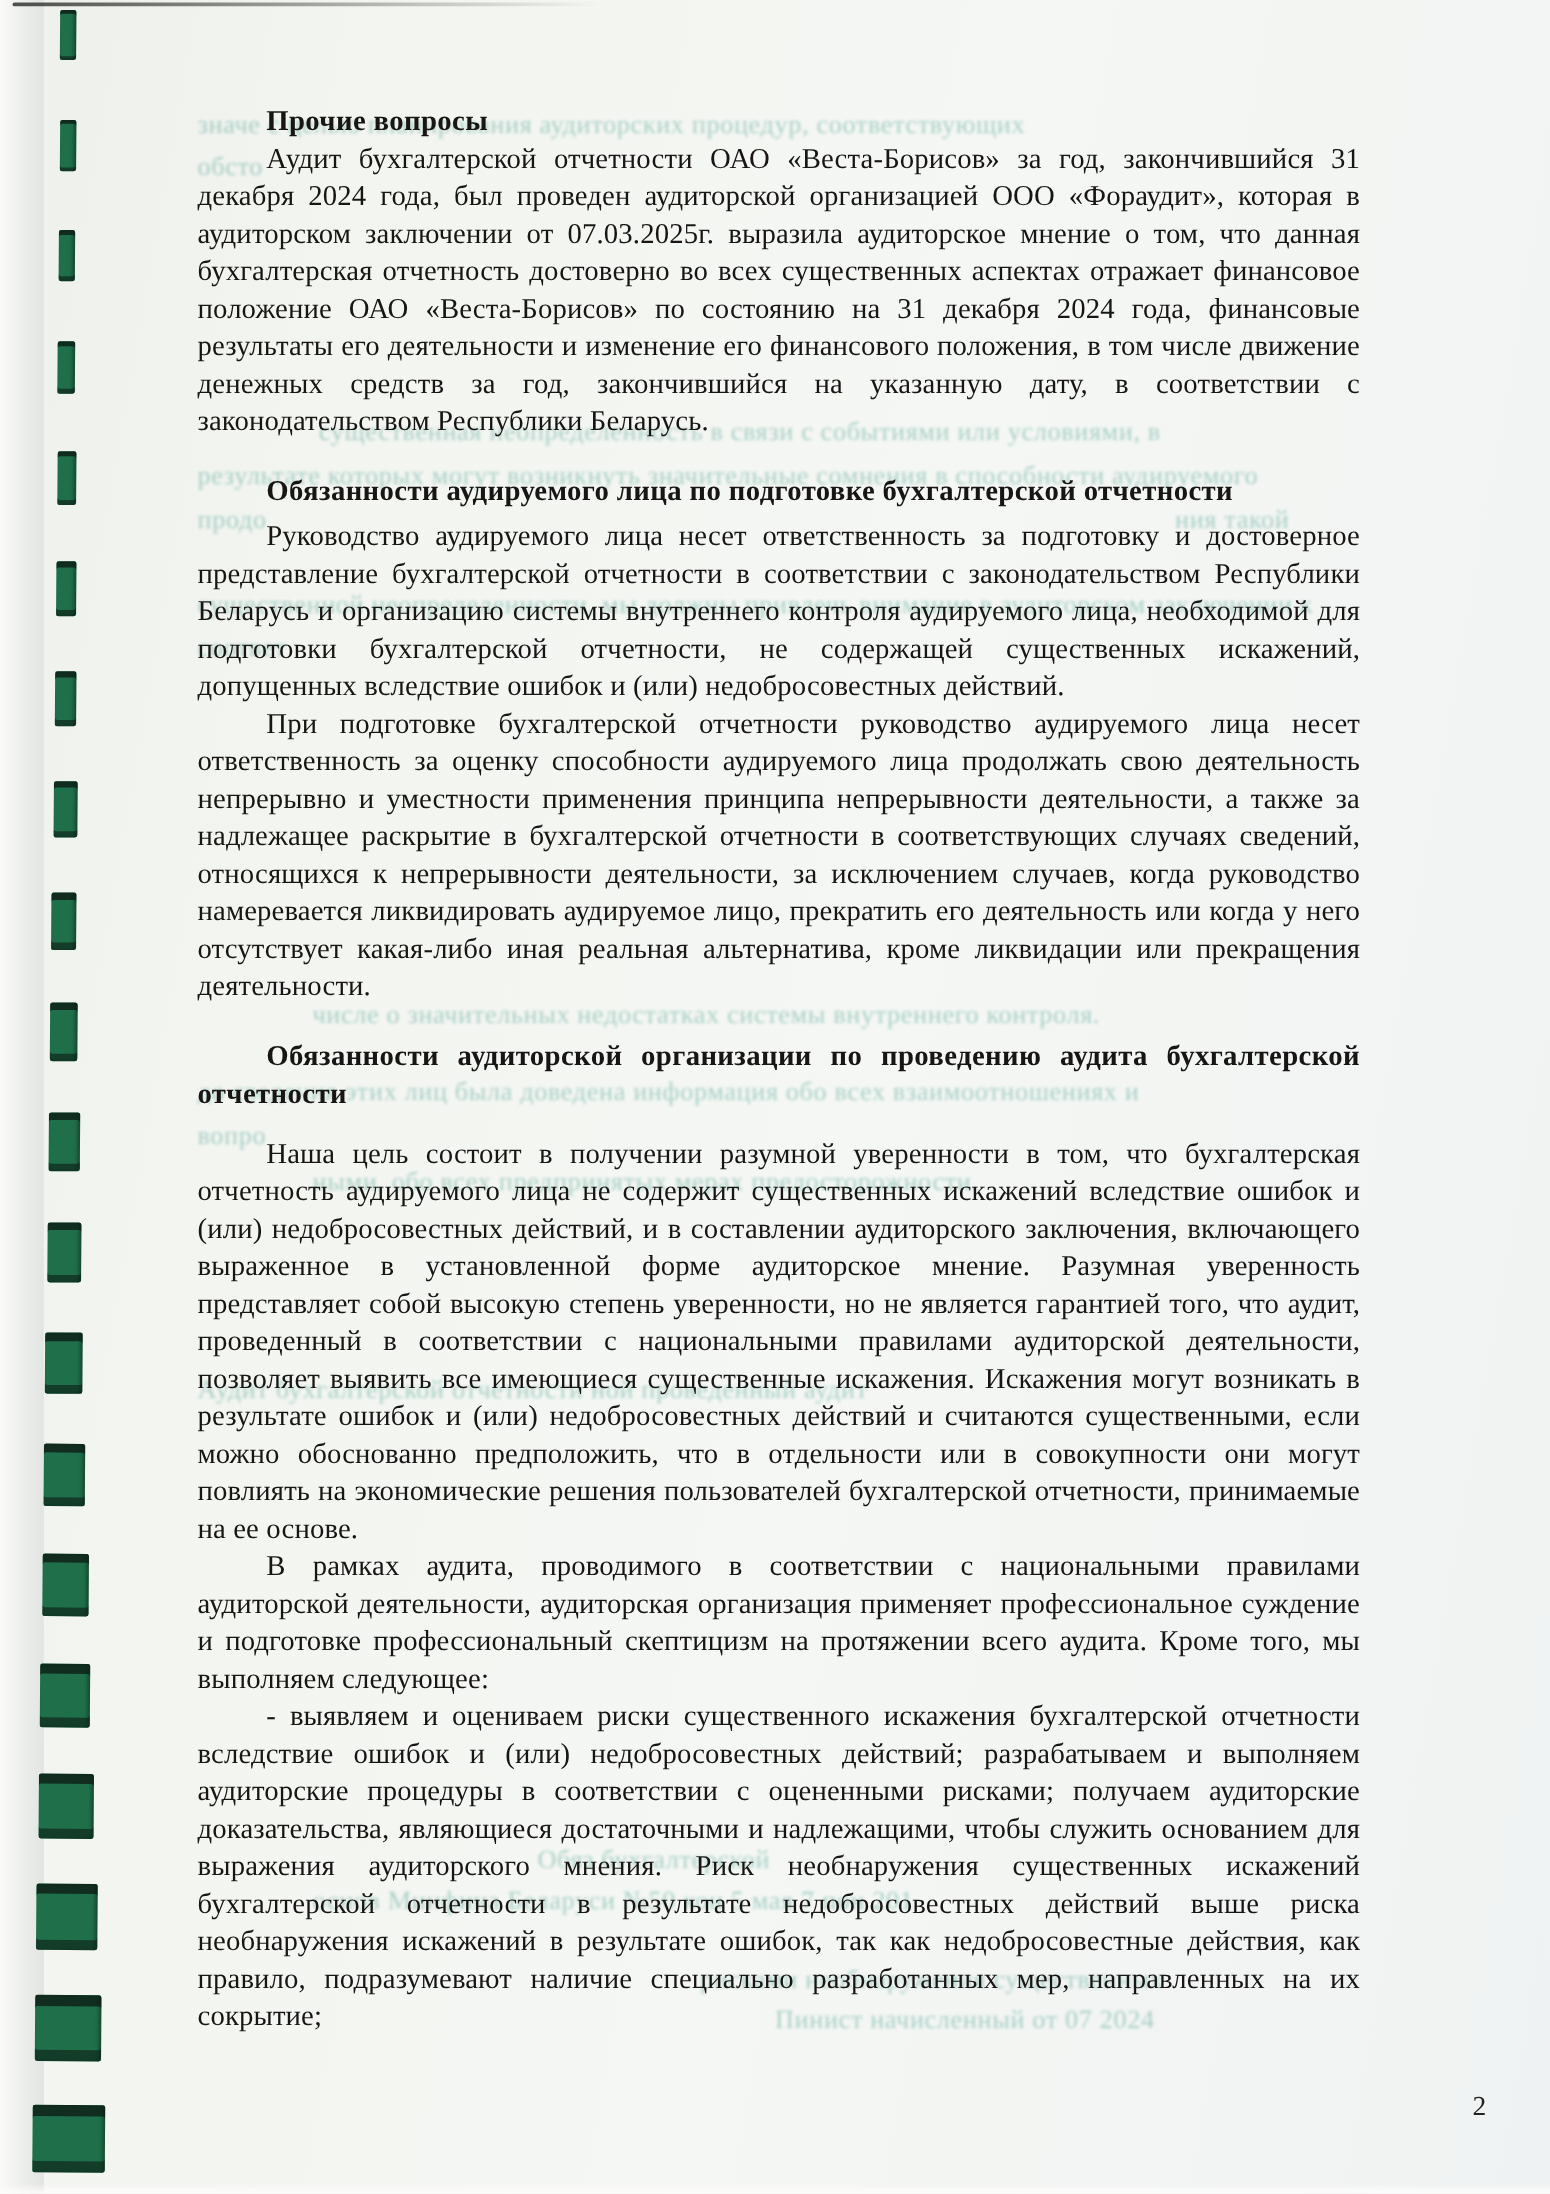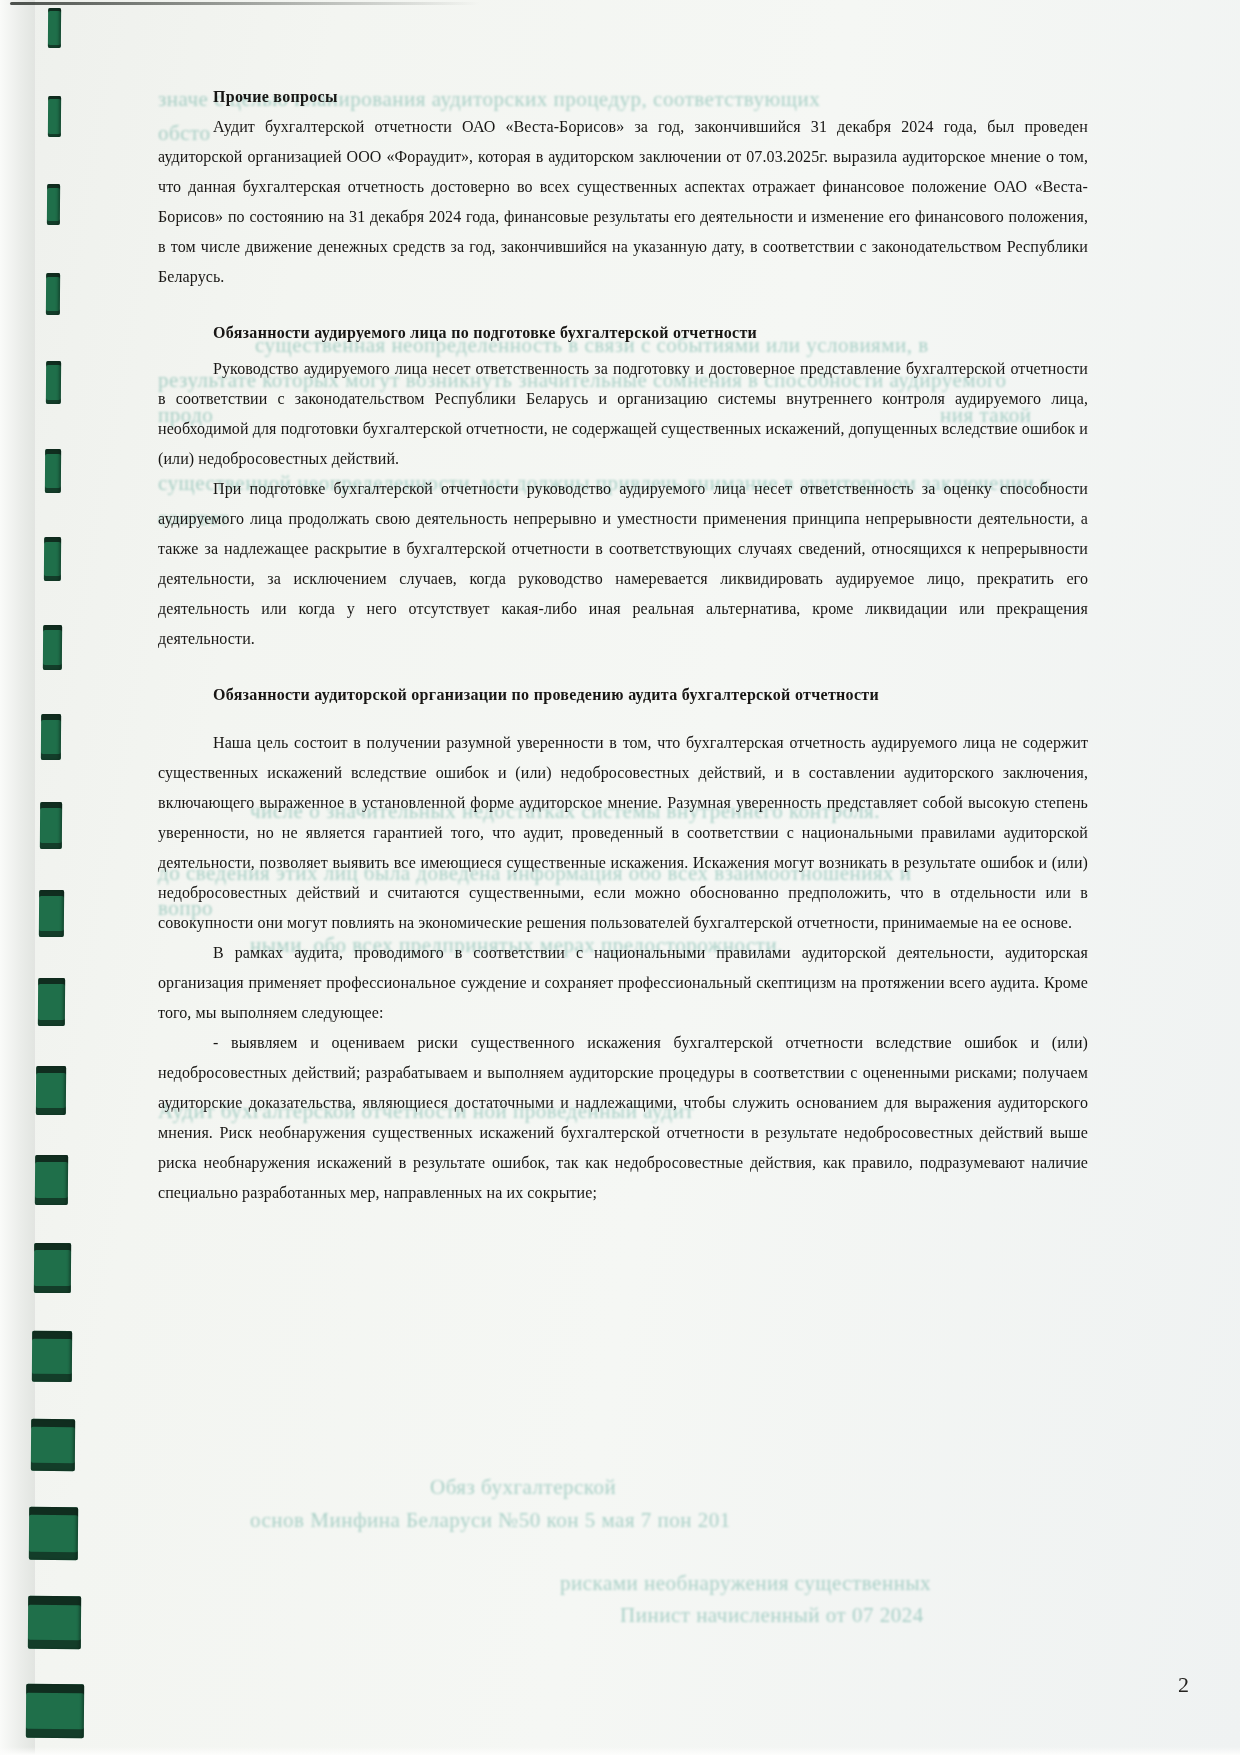--- a/index.html
+++ b/index.html
@@ -30,21 +30,21 @@
   }
   .binding{position:absolute;left:0;top:0;width:110px;height:100%;}
   .tooth{
     position:absolute;
     border-radius:2px;
     transform:rotate(.4deg);
   }
   .content{
     position:absolute;left:158px;top:82px;width:930px;
     color:#181614;
-    font-size:16px;line-height:30px;
+    font-size:23px;line-height:30px;
     text-align:justify;
     letter-spacing:.1px;
   }
   .h{font-weight:bold;text-indent:55px;margin:26px 0 6px 0;letter-spacing:.3px;}
   .h.first{margin:0 0 0 0;}
   .p{margin:0;text-indent:55px;font-family:Liberation Serif, serif;}
   .p.gap{margin-top:18px;}
   .ghost-layer{position:absolute;inset:0;pointer-events:none;}
   .ghost{
     position:absolute;
@@ -110,20 +110,20 @@
     </div>
 
   <div class="content">
       <div class="h first">Прочие вопросы</div>
       <div class="p">Аудит бухгалтерской отчетности ОАО «Веста-Борисов» за год, закончившийся 31 декабря 2024 года, был проведен аудиторской организацией ООО «Фораудит», которая в аудиторском заключении от 07.03.2025г. выразила аудиторское мнение о том, что данная бухгалтерская отчетность достоверно во всех существенных аспектах отражает финансовое положение ОАО «Веста-Борисов» по состоянию на 31 декабря 2024 года, финансовые результаты его деятельности и изменение его финансового положения, в том числе движение денежных средств за год, закончившийся на указанную дату, в соответствии с законодательством Республики Беларусь.</div>
       <div class="h">Обязанности аудируемого лица по подготовке бухгалтерской отчетности</div>
       <div class="p">Руководство аудируемого лица несет ответственность за подготовку и достоверное представление бухгалтерской отчетности в соответствии с законодательством Республики Беларусь и организацию системы внутреннего контроля аудируемого лица, необходимой для подготовки бухгалтерской отчетности, не содержащей существенных искажений, допущенных вследствие ошибок и (или) недобросовестных действий.</div>
       <div class="p">При подготовке бухгалтерской отчетности руководство аудируемого лица несет ответственность за оценку способности аудируемого лица продолжать свою деятельность непрерывно и уместности применения принципа непрерывности деятельности, а также за надлежащее раскрытие в бухгалтерской отчетности в соответствующих случаях сведений, относящихся к непрерывности деятельности, за исключением случаев, когда руководство намеревается ликвидировать аудируемое лицо, прекратить его деятельность или когда у него отсутствует какая-либо иная реальная альтернатива, кроме ликвидации или прекращения деятельности.</div>
       <div class="h">Обязанности аудиторской организации по проведению аудита бухгалтерской отчетности</div>
       <div class="p gap">Наша цель состоит в получении разумной уверенности в том, что бухгалтерская отчетность аудируемого лица не содержит существенных искажений вследствие ошибок и (или) недобросовестных действий, и в составлении аудиторского заключения, включающего выраженное в установленной форме аудиторское мнение. Разумная уверенность представляет собой высокую степень уверенности, но не является гарантией того, что аудит, проведенный в соответствии с национальными правилами аудиторской деятельности, позволяет выявить все имеющиеся существенные искажения. Искажения могут возникать в результате ошибок и (или) недобросовестных действий и считаются существенными, если можно обоснованно предположить, что в отдельности или в совокупности они могут повлиять на экономические решения пользователей бухгалтерской отчетности, принимаемые на ее основе.</div>
-      <div class="p">В рамках аудита, проводимого в соответствии с национальными правилами аудиторской деятельности, аудиторская организация применяет профессиональное суждение и сохраняет профессиональный скептицизм на протяжении всего аудита. Кроме того, мы выполняем следующее:</div>
+      <div class="p">В рамках аудита, проводимого в соответствии с национальными правилами аудиторской деятельности, аудиторская организация применяет профессиональное суждение и подготовке профессиональный скептицизм на протяжении всего аудита. Кроме того, мы выполняем следующее:</div>
       <div class="p">- выявляем и оцениваем риски существенного искажения бухгалтерской отчетности вследствие ошибок и (или) недобросовестных действий; разрабатываем и выполняем аудиторские процедуры в соответствии с оцененными рисками; получаем аудиторские доказательства, являющиеся достаточными и надлежащими, чтобы служить основанием для выражения аудиторского мнения. Риск необнаружения существенных искажений бухгалтерской отчетности в результате недобросовестных действий выше риска необнаружения искажений в результате ошибок, так как недобросовестные действия, как правило, подразумевают наличие специально разработанных мер, направленных на их сокрытие;</div>
     </div>
 
   <div class="page-number">2</div>
 
   <div class="bottom-edge"></div>
 </div>
 
 </body></html>

